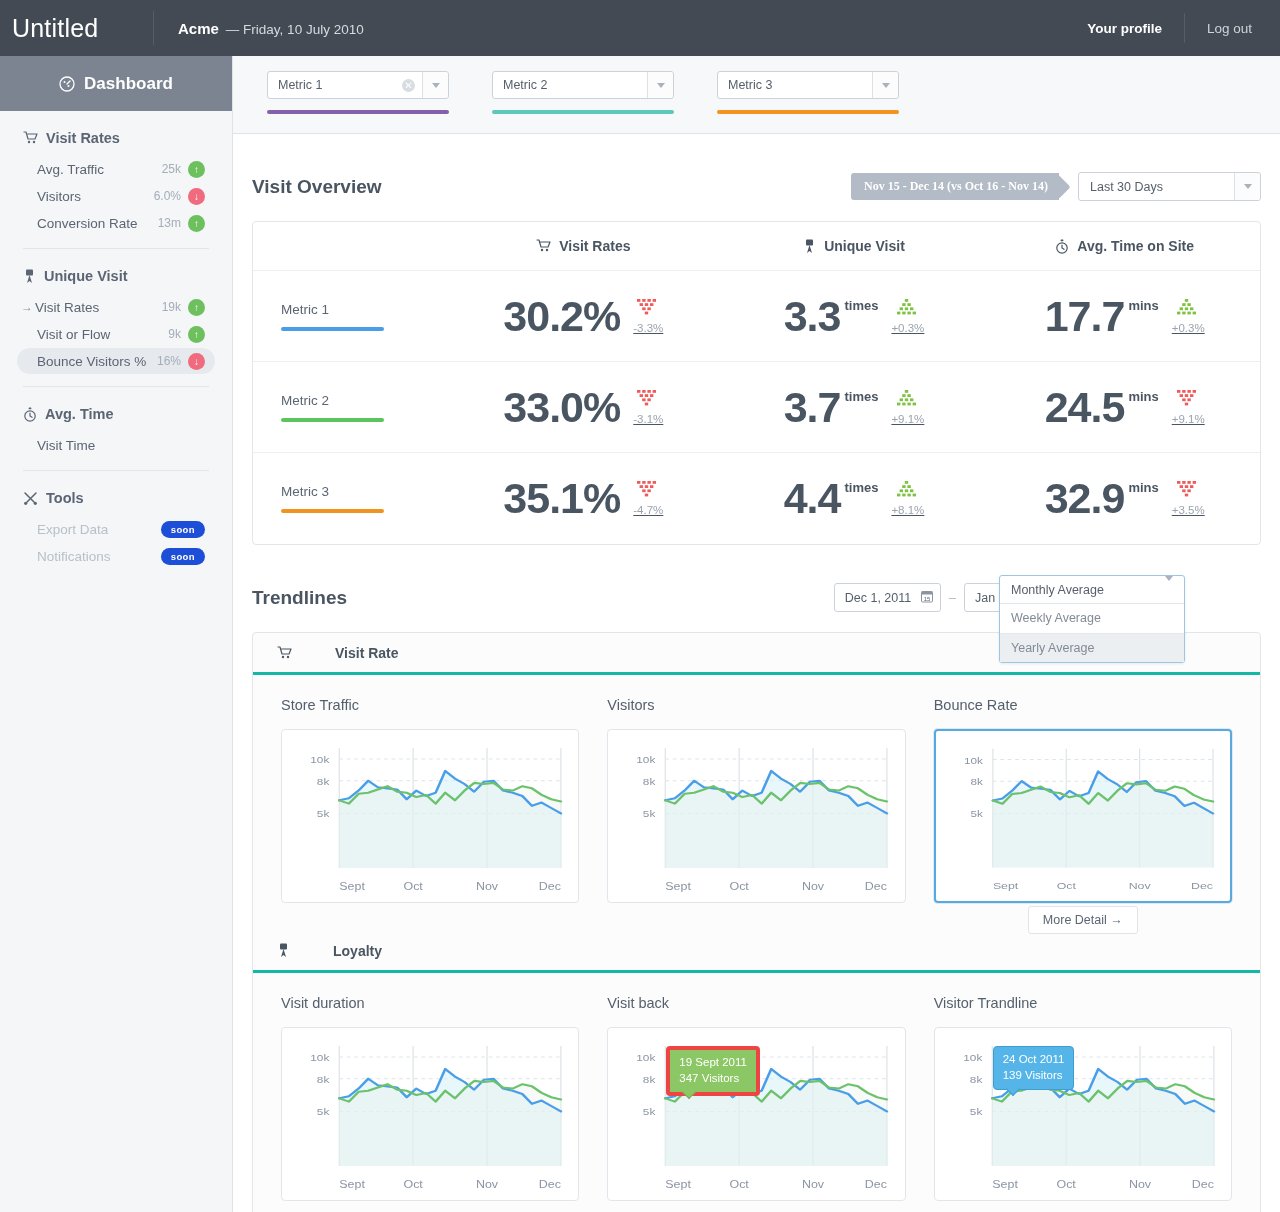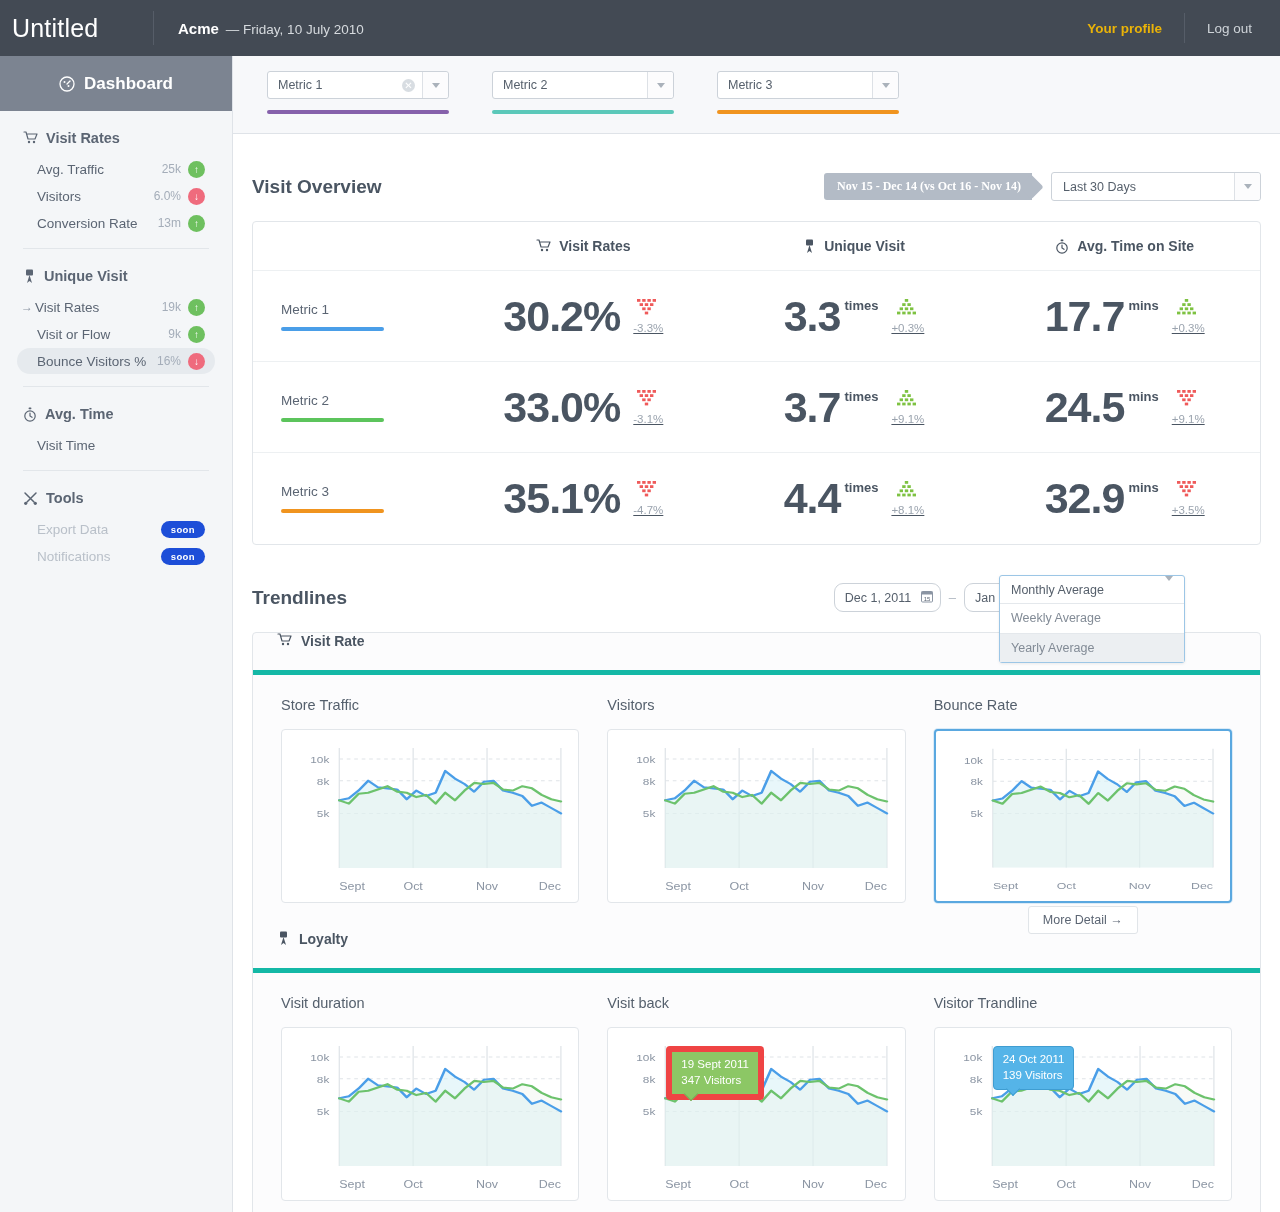--- a/index.html
+++ b/index.html
@@ -19,21 +19,21 @@
   }
   .brand {
     width: 153px; padding-left: 12px; color: #fff;
     font-size: 25px; font-weight: 400; letter-spacing: .2px;
   }
   .brand-sep { width: 1px; height: 34px; background: #565d68; }
   .acme-wrap { display: flex; align-items: baseline; padding-left: 24px; }
   .acme { color: #ffffff; font-size: 15px; font-weight: bold; }
   .acme-date { color: #d6dade; font-size: 13.5px; margin-left: 7px; }
   .topright { margin-left: auto; display: flex; align-items: center; padding-right: 28px; }
-  .topright a { color: #eab308; font-size: 13.5px; text-decoration: none; }
+  .topright a { color: #ffffff; font-size: 13.5px; text-decoration: none; }
   .top-profile { font-weight: bold; }
   .top-sep { width: 1px; height: 30px; background: #565d68; margin: 0 22px; }
   .top-logout { color: #cfd4d9 !important; }
 
   
   .sidebar {
     position: absolute; top: 56px; left: 0; width: 233px; height: 1156px;
     background: #f4f6f8; border-right: 1px solid #dfe3e8;
   }
   .dash-head {
@@ -106,21 +106,21 @@
     background: #b3bbc6; color: #fff; font-size: 12px; font-weight: bold;
     height: 27px; line-height: 27px; padding: 0 11px 0 13px;
     border-radius: 3px 0 0 3px; position: relative;
   }
   .daterange::after {
     content:''; position: absolute; right: -8px; top: 4.5px; width: 18px; height: 18px;
     background: #b3bbc6; transform: rotate(45deg); border-radius: 3px; z-index: 0;
   }
   .daterange span { position: relative; z-index: 1; font-family: Liberation Serif, serif; }
   .sel-box {
-    display: flex; align-items: center; height: 29px; width: 210px;
+    display: flex; align-items: center; height: 29px; width: 183px;
     background: #fff; border: 1px solid #ccd2d9; border-radius: 3px; margin-left: 19px;
   }
   .sel-box .txt { flex: 1; padding-left: 11px; font-size: 12.5px; color: #555f6b; }
   .sel-box .msel-caret { height: 27px; }
 
   
   .ov-card {
     margin: 20px 19px 0 19px; border: 1px solid #e2e6ea; border-radius: 4px; background: #fff;
   }
   .ov-head { display: flex; height: 49px; align-items: center; border-bottom: 1px solid #edf0f2; }
@@ -135,62 +135,62 @@
   .ov-name .bar { height: 4px; width: 103px; border-radius: 2px; }
   .ov-cell { flex: 1; display: flex; align-items: center; justify-content: center; }
   .big { font-size: 43px; font-weight: bold; color: #4a5562; letter-spacing: -1px; line-height: 1; }
   .unit { font-size: 13px; color: #4a5562; font-weight: bold; align-self: flex-start; margin: 3px 0 0 4px; }
   .delta { margin-left: 13px; display: flex; flex-direction: column; align-items: center; align-self: flex-start; margin-top: 4px; text-decoration: underline; }
   .delta .pct { font-size: 11.5px; color: #9aa3ae; margin-top: 5px; }
   .spark { display: block; }
 
   
   .tl-panel { margin: 20px 19px 0 19px; border: 1px solid #e2e6ea; border-radius: 4px; background: #fcfcfd; }
-  .tl-sec-head { display: flex; height: 42px; padding-left: 24px; border-bottom: 5px solid #14b8a6; }
+  .tl-sec-head { display: flex; align-items: center; height: 42px; padding-left: 24px; border-bottom: 3px solid #14b8a6; gap: 34px; }
   .tl-sec-head .ic { margin-right: 9px; display: flex; }
   .tl-sec-head .t { font-size: 14px; font-weight: bold; color: #4a5562; }
   .charts { display: flex; padding: 22px 28px 28px 28px; gap: 28px; }
   .chart-block { flex: 1; }
   .chart-title { font-size: 14.5px; color: #55606d; margin-bottom: 16px; }
   .chart-frame {
     border: 1px solid #e2e6ea; border-radius: 4px; background: #fff;
     height: 174px; position: relative;
   }
   .chart-frame.selected { border: 2px solid #5aa8e0; box-shadow: 0 0 0 1px rgba(90,168,224,.2); }
   .more-detail {
     position: absolute; left: 50%; transform: translateX(-50%); bottom: -33px;
     background: #fff; border: 1px solid #e0e4e8; border-radius: 3px;
     font-size: 12.5px; color: #5b6573; padding: 6px 14px; white-space: nowrap;
   }
   .tip {
     position: absolute; border-radius: 4px; padding: 5px 9px 6px 9px;
     font-size: 11.5px; color: #fff; line-height: 1.35; white-space: nowrap;
   }
-  .tip.green { background: #8cc765; border: 6px solid #ef4444; }
+  .tip.green { background: #8cc765; border: 4px solid #ef4444; }
   .tip.blue  { background: #55b4e8; border: 1px solid #3f9dd1; }
   .tip::after {
     content: ''; position: absolute; bottom: -5px; left: 14px;
     width: 9px; height: 9px; transform: rotate(45deg);
   }
   .tip.green::after { background: #8cc765; border-right: 1px solid #7aab58; border-bottom: 1px solid #7aab58; }
   .tip.blue::after  { background: #55b4e8; border-right: 1px solid #3f9dd1; border-bottom: 1px solid #3f9dd1; }
 
   
   .dd-open {
     position: absolute; width: 186px; border: 1px solid #9cc6e6; border-radius: 3px;
     background: #fff; box-shadow: 0 1px 3px rgba(0,0,0,.08); z-index: 40;
   }
   .dd-current { display: flex; align-items: center; height: 28px; border-bottom: 1px solid #e4e8ec; }
   .dd-current .txt { flex: 1; padding-left: 11px; font-size: 12.5px; color: #555f6b; }
   .dd-current .cc { padding-right: 11px; }
   .dd-opt { height: 29px; line-height: 29px; padding-left: 11px; font-size: 12.5px; color: #828b96; }
   .dd-opt.alt { background: #eceff2; border-top: 1px solid #e4e8ec; }
   .dt-input {
     display: flex; align-items: center; height: 29px; width: 107px; background: #fff;
-    border: 1px solid #ccd2d9; border-radius: 9px; padding: 0 7px 0 10px; margin-left: 8px;
+    border: 1px solid #ccd2d9; border-radius: 3px; padding: 0 7px 0 10px; margin-left: 8px;
   }
   .dt-input .txt { flex: 1; font-size: 12.5px; color: #555f6b; }
   .dt-dash { color: #b0b8c2; font-size: 13px; margin-left: 8px; }
 </style>
 </head>
 <body>
 
 <div class="app">
 
   <div class="topbar">

